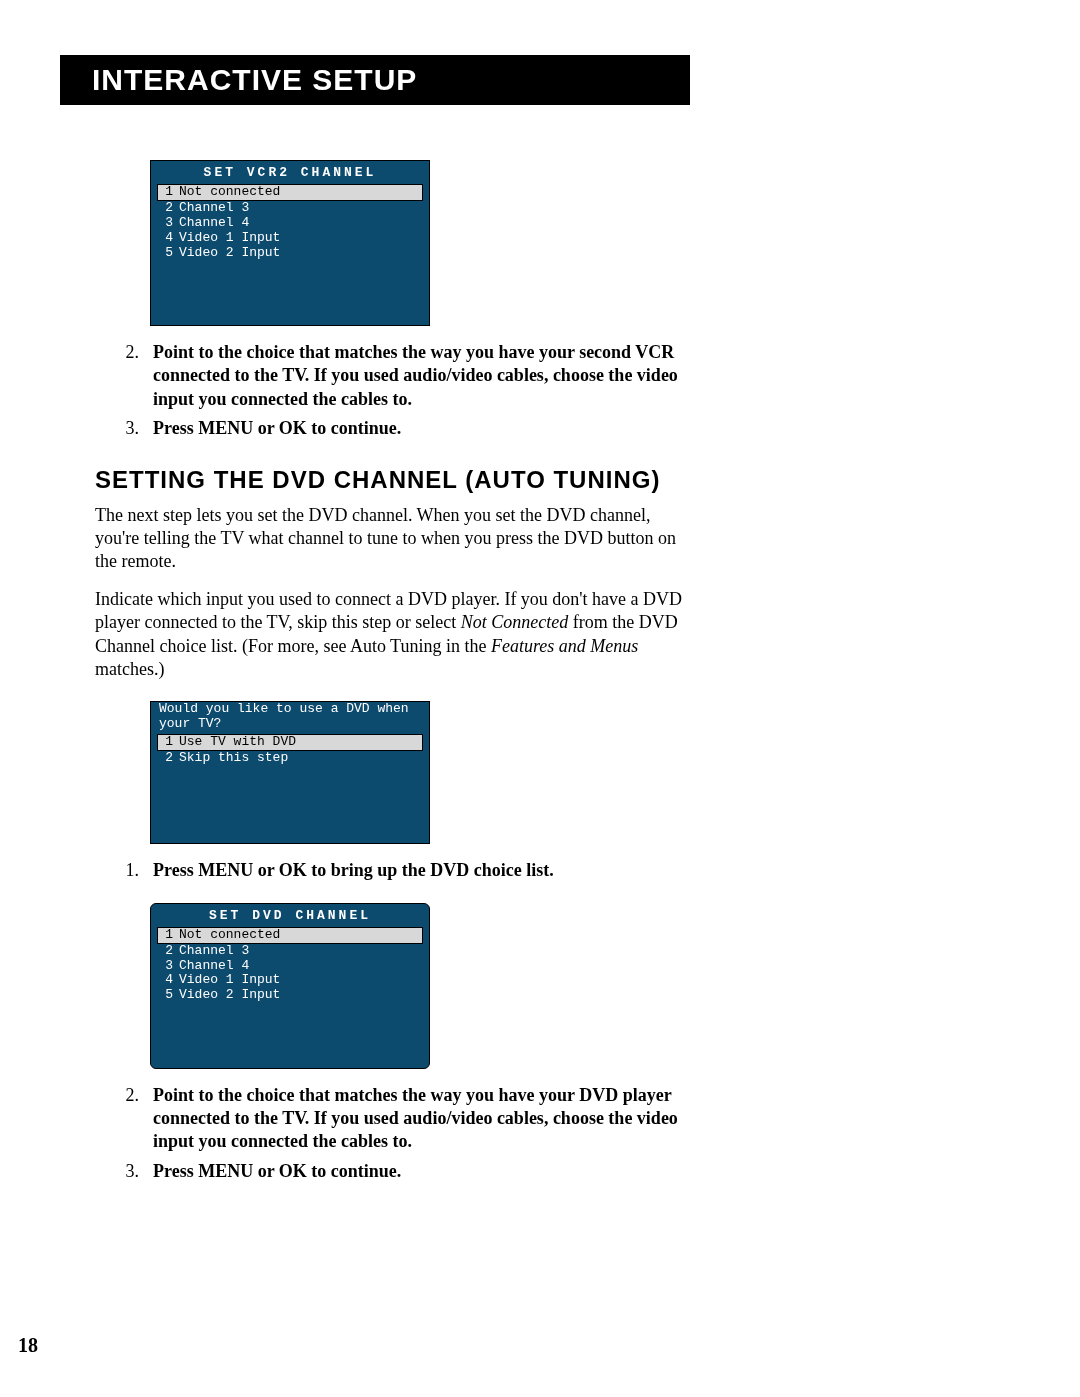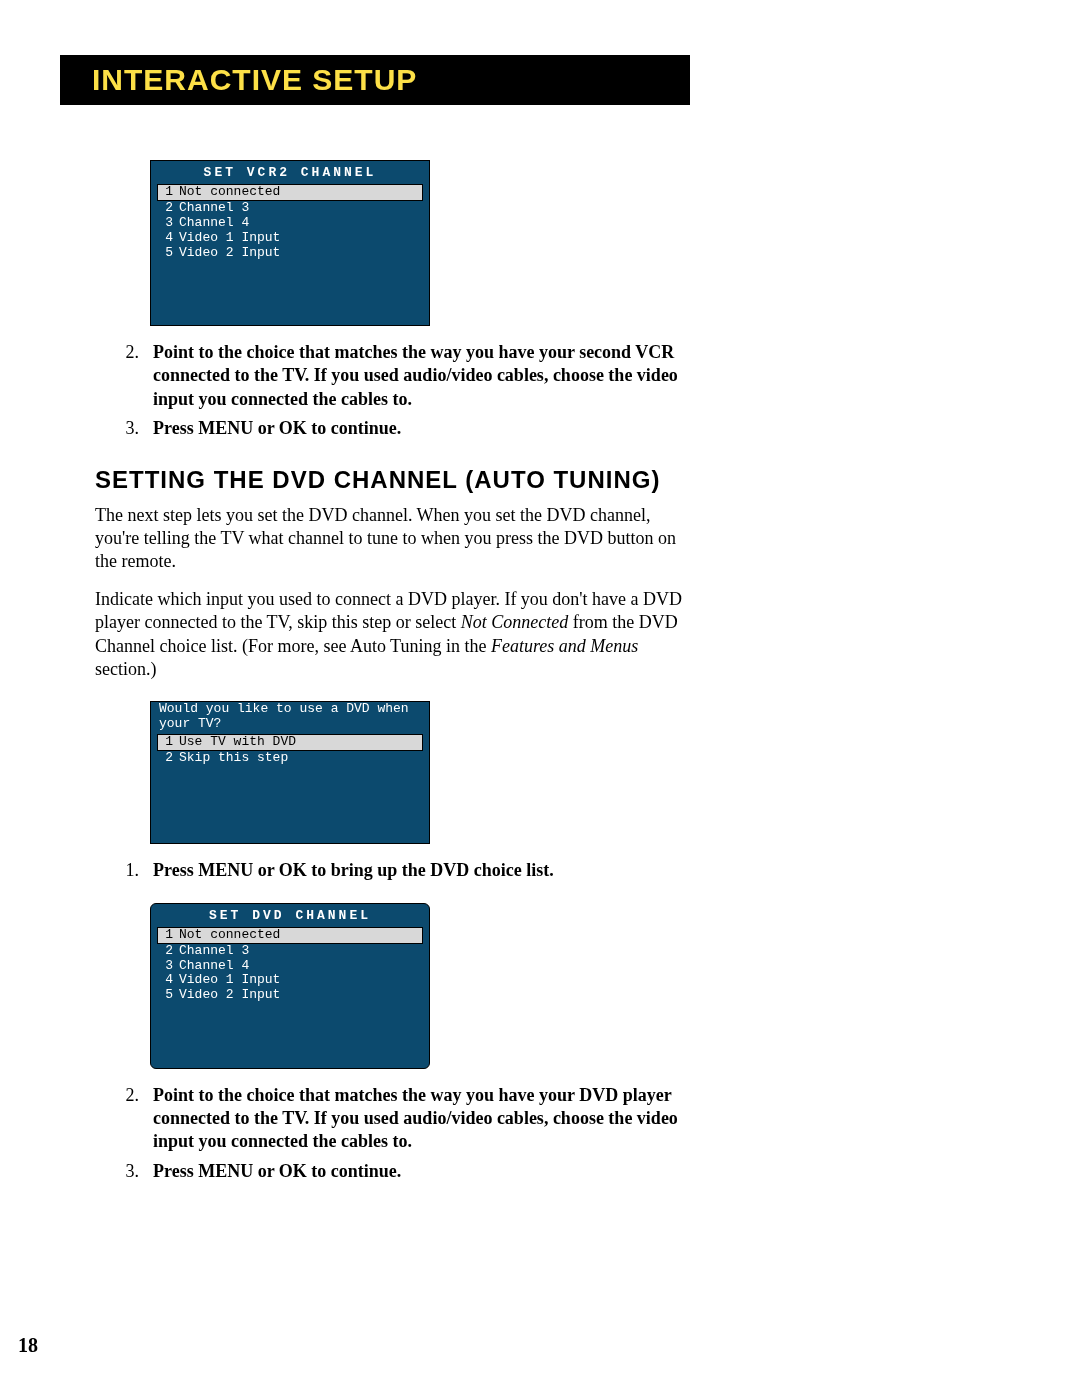--- a/index.html
+++ b/index.html
@@ -12,21 +12,21 @@
   }
   .page {
     width: 1080px;
     height: 1397px;
     position: relative;
     box-sizing: border-box;
     padding-top: 55px;
   }
   .header-bar {
     background: #000;
-    color: #fde047;
+    color: #ffffff;
     height: 50px;
     margin-left: 60px;
     margin-right: 390px;
     display: flex;
     align-items: center;
     padding-left: 32px;
   }
   .header-bar h1 {
     font-family: 'Trebuchet MS', Arial, sans-serif;
     font-size: 30px;
@@ -171,21 +171,21 @@
         <span class="n">3.</span>
         <span class="t">Press MENU or OK to continue.</span>
       </li>
     </ol>
 
     <h2 class="section">Setting the DVD Channel (Auto Tuning)</h2>
 
     <p class="body">The next step lets you set the DVD channel. When you set the DVD channel, you're telling the TV what channel to tune to when you press the DVD button on the remote.</p>
 
     <p class="body">
-      <span>Indicate which input you used to connect a DVD player. If you don't have a DVD player connected to the TV, skip this step or select </span><em>Not Connected</em><span> from the DVD Channel choice list. (For more, see Auto Tuning in the </span><em>Features and Menus</em><span> section.)</span>
+      <span>Indicate which input you used to connect a DVD player. If you don't have a DVD player connected to the TV, skip this step or select </span><em>Not Connected</em><span> from the DVD Channel choice list. (For more, see Auto Tuning in the </span><em>Features and Menus</em><span> matches.)</span>
     </p>
 
     <div class="osd" style="margin-top:20px;">
       <div class="osd-body">
         <div class="osd-prompt">Would you like to use a DVD when your TV?</div>
         <div class="osd-row selected">
           <span class="num">1</span>
           <span>Use TV with DVD</span>
         </div>
         <div class="osd-row">

